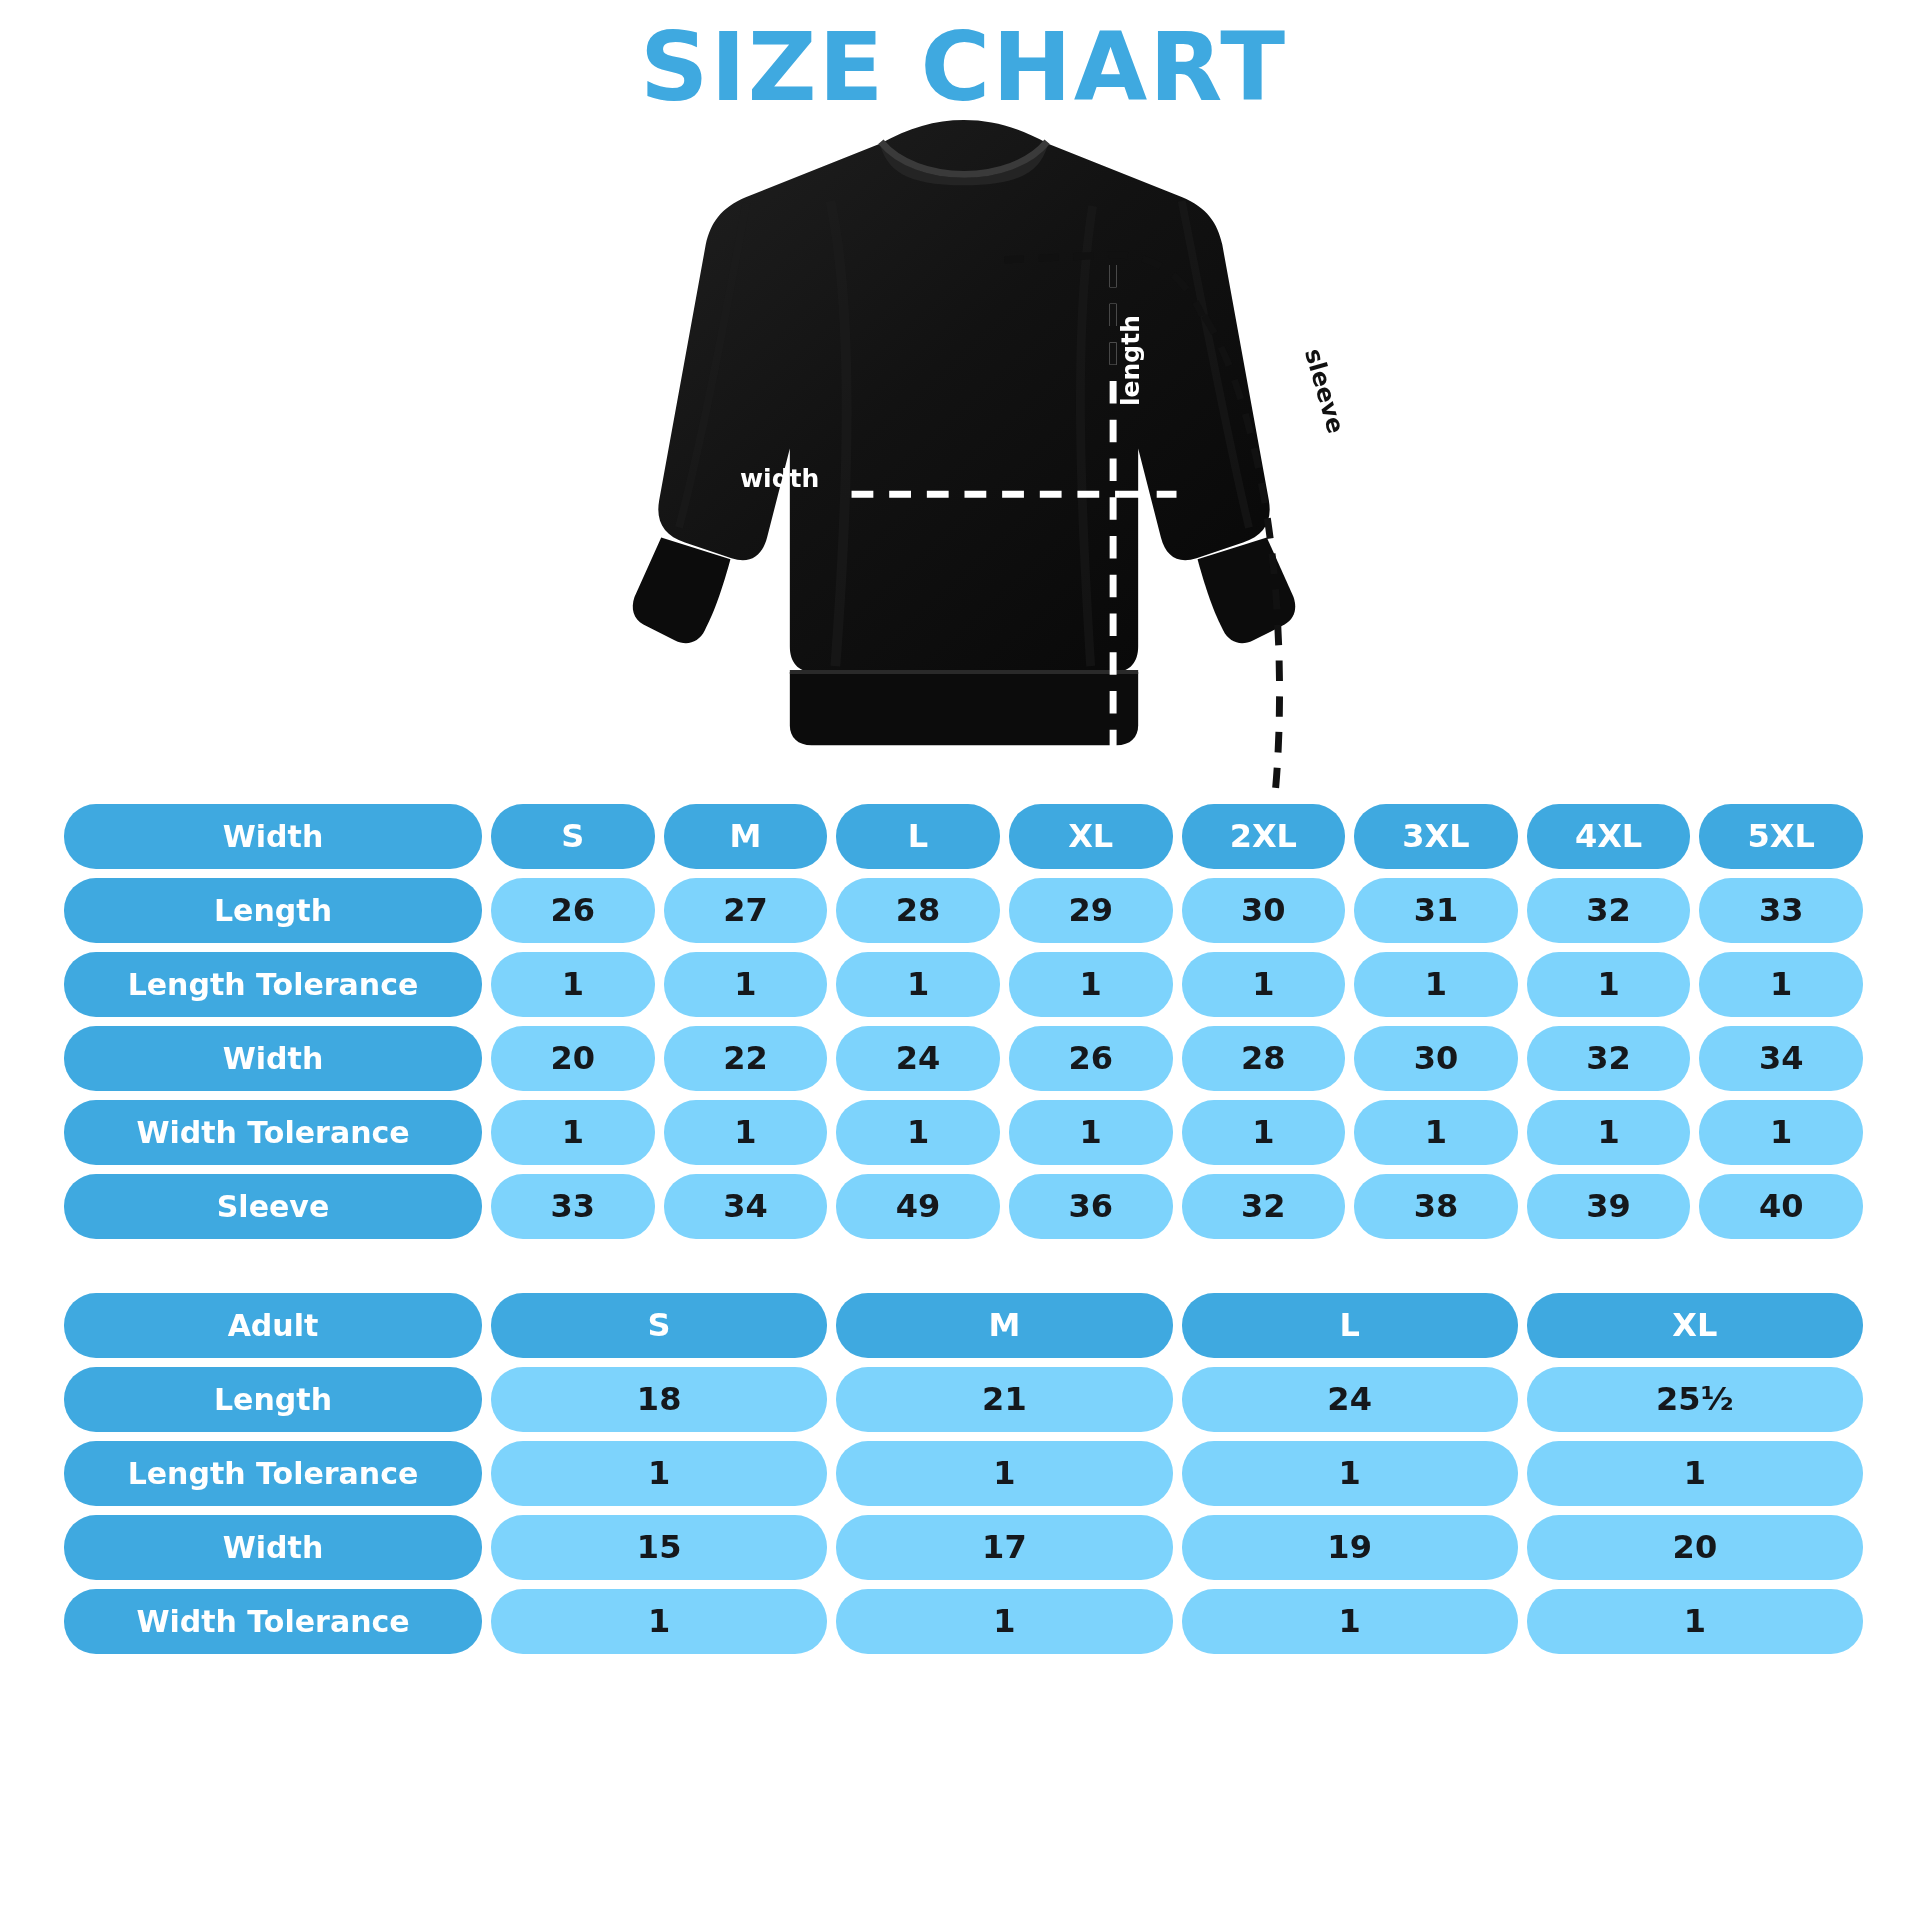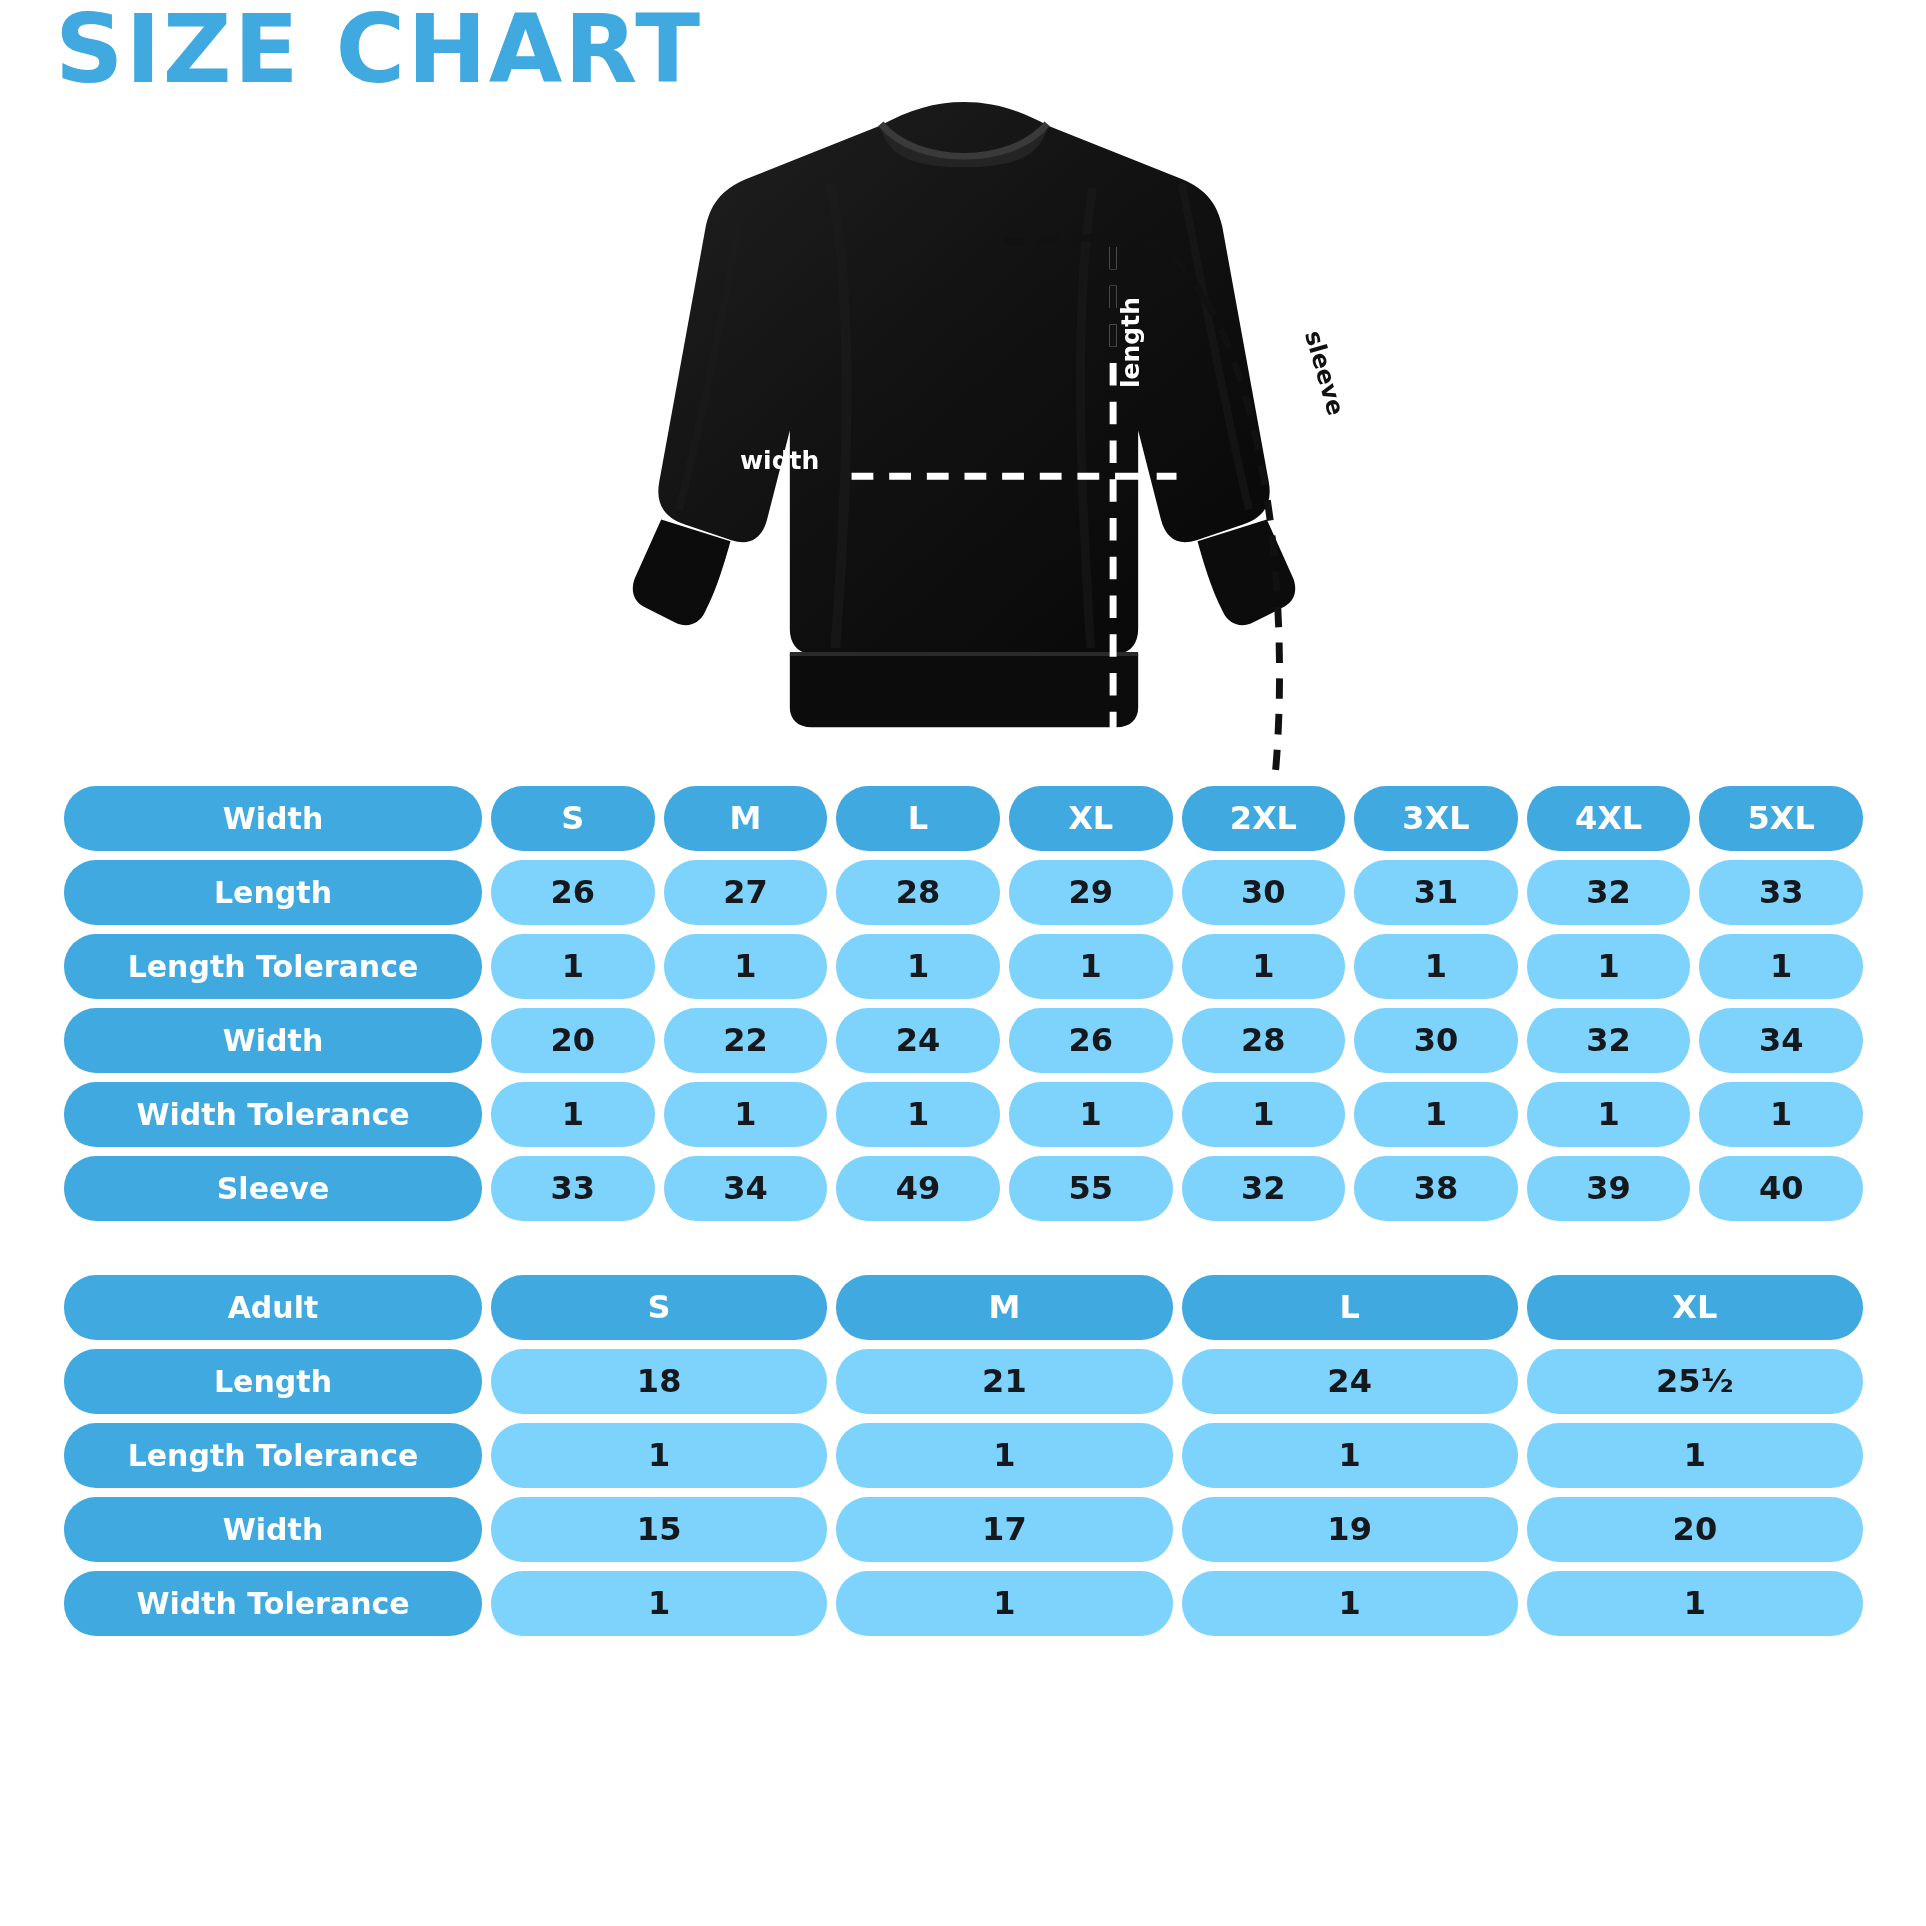--- a/index.html
+++ b/index.html
@@ -17,25 +17,26 @@
   .page {
     position: relative;
     width: 1927px;
     height: 1927px;
     box-sizing: border-box;
     padding: 0 55px;
   }
 
   
   .title {
-    text-align: left;
+    text-align: center;
     font-size: 95px;
     font-weight: 800;
     letter-spacing: 2px;
     color: #3fa9e0;
+    padding-top: 18px;
     line-height: 1.05;
     font-family: "DejaVu Sans", sans-serif;
   }
 
   
   .garment-wrap {
     position: relative;
     height: 683px;
     margin-top: -6px;
   }
@@ -235,21 +236,21 @@
         <td class="cell">1</td>
         <td class="cell">1</td>
         <td class="cell">1</td>
         <td class="cell">1</td>
       </tr>
       <tr>
         <td class="rowhead">Sleeve</td>
         <td class="cell">33</td>
         <td class="cell">34</td>
         <td class="cell">49</td>
-        <td class="cell">55</td>
+        <td class="cell">36</td>
         <td class="cell">32</td>
         <td class="cell">38</td>
         <td class="cell">39</td>
         <td class="cell">40</td>
       </tr>
     </tbody>
   </table>
 
   <div class="table-gap"></div>
 

